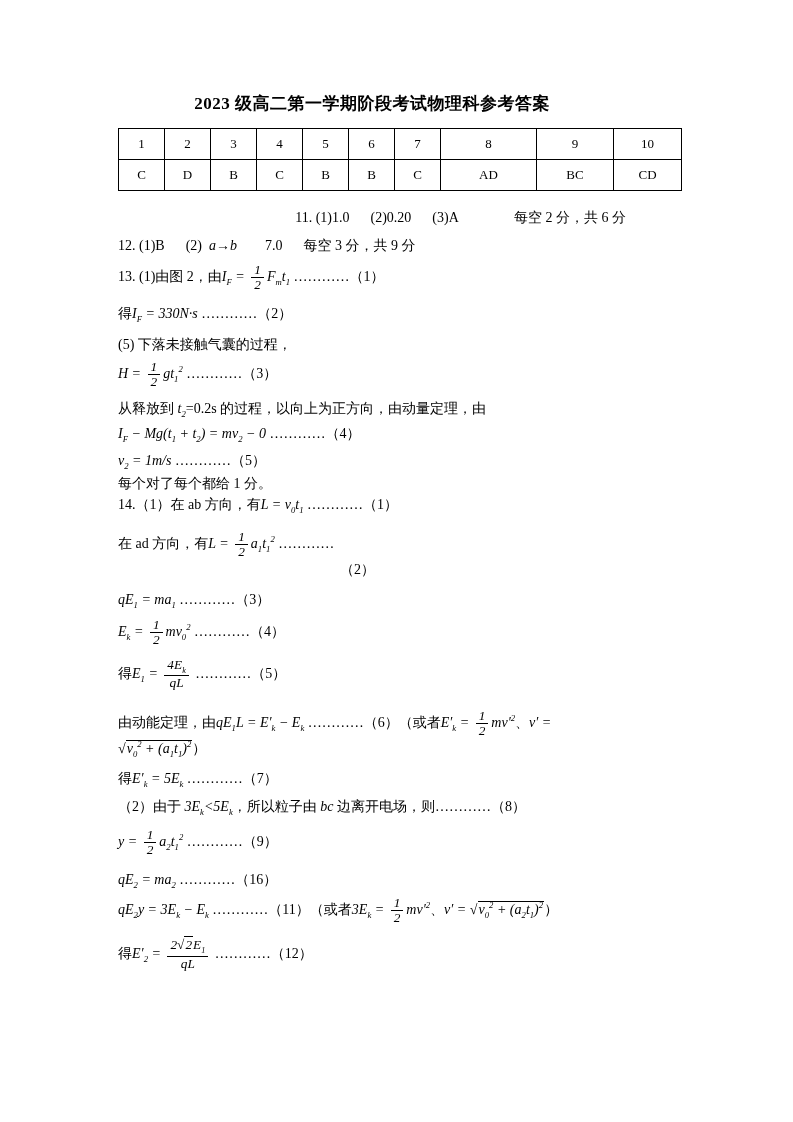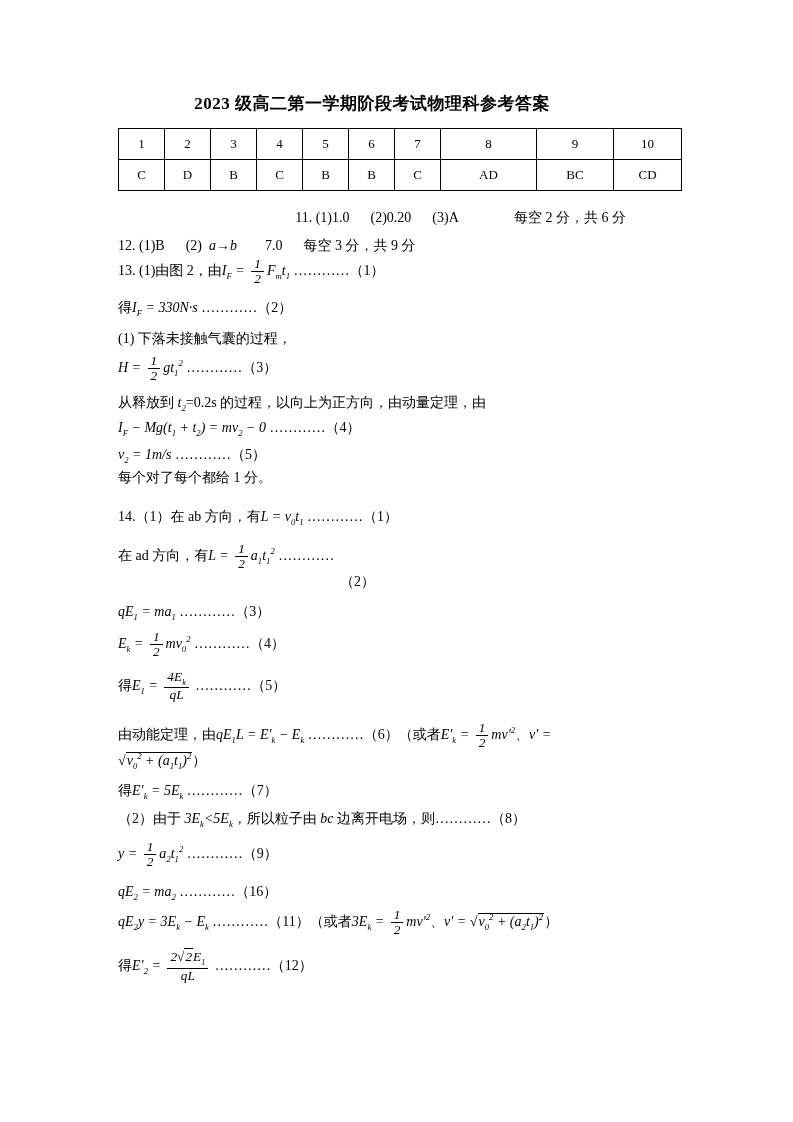--- a/index.html
+++ b/index.html
@@ -64,29 +64,29 @@
           <td>AD</td>
           <td>BC</td>
           <td>CD</td>
         </tr>
     </tbody>
   </table>
 
   <div class="lines" id="lines">
       <div class="line" style="margin-top: 8px; text-align: right;"><span class="t">11. (1)1.0      (2)0.20      (3)A                每空 2 分，共 6 分</span></div>
       <div class="line" style="margin-top: 7px;"><span class="t">12. (1)B      (2)  </span><span class="m">a→b</span><span class="t">        7.0      每空 3 分，共 9 分</span></div>
-      <div class="line" style="margin-top: 1px;"><span class="t">13. (1)由图 2，由</span><span class="m">I<sub>F</sub> = <span class="frac"><span class="fn">1</span><span class="fd">2</span></span>F<sub>m</sub>t<sub>1</sub></span><span class="t"> …………（1）</span></div>
+      <div class="line" style="margin-top: 7px;"><span class="t">13. (1)由图 2，由</span><span class="m">I<sub>F</sub> = <span class="frac"><span class="fn">1</span><span class="fd">2</span></span>F<sub>m</sub>t<sub>1</sub></span><span class="t"> …………（1）</span></div>
       <div class="line" style="margin-top: 10px;"><span class="t">得</span><span class="m">I<sub>F</sub> = 330N·s</span><span class="t"> …………（2）</span></div>
-      <div class="line" style="margin-top: 8px;"><span class="t">(1) 下落未接触气囊的过程，</span></div>
+      <div class="line" style="margin-top: 8px;"><span class="t">(5) 下落未接触气囊的过程，</span></div>
       <div class="line" style="margin-top: 5px;"><span class="m">H = <span class="frac"><span class="fn">1</span><span class="fd">2</span></span>gt<sub>1</sub><sup>2</sup></span><span class="t"> …………（3）</span></div>
       <div class="line" style="margin-top: 9px;"><span class="t">从释放到 </span><span class="m">t<sub>2</sub></span><span class="t">=0.2s 的过程，以向上为正方向，由动量定理，由</span></div>
       <div class="line" style="margin-top: 2px;"><span class="m">I<sub>F</sub> − Mg(t<sub>1</sub> + t<sub>2</sub>) = mv<sub>2</sub> − 0</span><span class="t"> …………（4）</span></div>
       <div class="line" style="margin-top: 4px;"><span class="m">v<sub>2</sub> = 1m/s</span><span class="t"> …………（5）</span></div>
       <div class="line"><span class="t">每个对了每个都给 1 分。</span></div>
-      <div class="line" style="margin-top: 18px;"><span class="t">14.（1）在 ab 方向，有</span><span class="m">L = v<sub>0</sub>t<sub>1</sub></span><span class="t"> …………（1）</span></div>
+      <div class="line" style=""><span class="t">14.（1）在 ab 方向，有</span><span class="m">L = v<sub>0</sub>t<sub>1</sub></span><span class="t"> …………（1）</span></div>
       <div class="line" style="margin-top: 13px;"><span class="t">在 ad 方向，有</span><span class="m">L = <span class="frac"><span class="fn">1</span><span class="fd">2</span></span>a<sub>1</sub>t<sub>1</sub><sup>2</sup></span><span class="t"> …………</span></div>
       <div class="line" style="margin-left: 222px;"><span class="t">（2）</span></div>
       <div class="line" style="margin-top: 9px;"><span class="m">qE<sub>1</sub> = ma<sub>1</sub></span><span class="t"> …………（3）</span></div>
       <div class="line" style="margin-top: 6px;"><span class="m">E<sub>k</sub> = <span class="frac"><span class="fn">1</span><span class="fd">2</span></span>mv<sub>0</sub><sup>2</sup></span><span class="t"> …………（4）</span></div>
       <div class="line" style="margin-top: 10px;"><span class="t">得</span><span class="m">E<sub>1</sub> = <span class="frac"><span class="fn">4E<sub>k</sub></span><span class="fd">qL</span></span></span><span class="t"> …………（5）</span></div>
       <div class="line" style="margin-top: 18px;"><span class="t">由动能定理，由</span><span class="m">qE<sub>1</sub>L = E′<sub>k</sub> − E<sub>k</sub></span><span class="t"> …………（6）（或者</span><span class="m">E′<sub>k</sub> = <span class="frac"><span class="fn">1</span><span class="fd">2</span></span>mv′<sup>2</sup></span><span class="t">、</span><span class="m">v′ = <span class="sqrt"><span class="rad">√</span><span class="sqb">v<sub>0</sub><sup>2</sup> + (a<sub>1</sub>t<sub>1</sub>)<sup>2</sup></span></span></span><span class="t">）</span></div>
       <div class="line" style="margin-top: 7px;"><span class="t">得</span><span class="m">E′<sub>k</sub> = 5E<sub>k</sub></span><span class="t"> …………（7）</span></div>
       <div class="line" style="margin-top: 5px;"><span class="t">（2）由于 </span><span class="m">3E<sub>k</sub>&lt;5E<sub>k</sub></span><span class="t">，所以粒子由 </span><span class="m">bc</span><span class="t"> 边离开电场，则…………（8）</span></div>
       <div class="line" style="margin-top: 9px;"><span class="m">y = <span class="frac"><span class="fn">1</span><span class="fd">2</span></span>a<sub>2</sub>t<sub>1</sub><sup>2</sup></span><span class="t"> …………（9）</span></div>
       <div class="line" style="margin-top: 11px;"><span class="m">qE<sub>2</sub> = ma<sub>2</sub></span><span class="t"> …………（16）</span></div>

